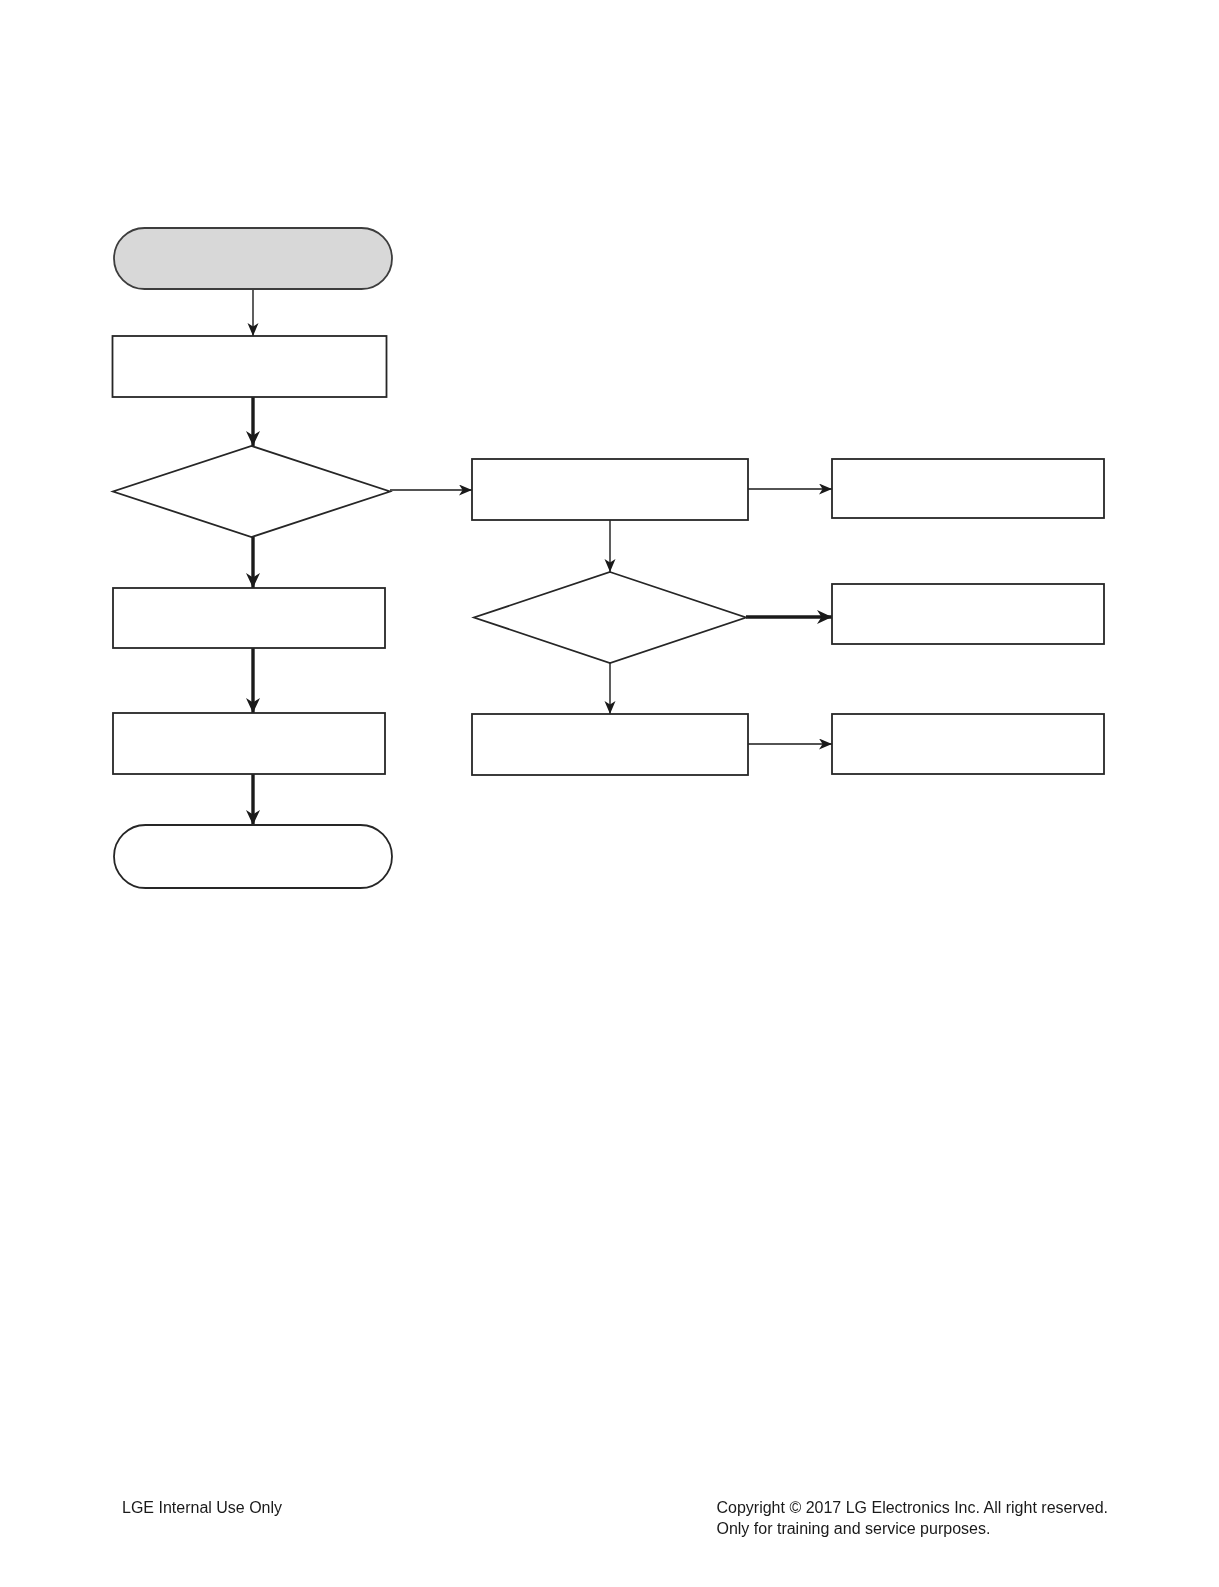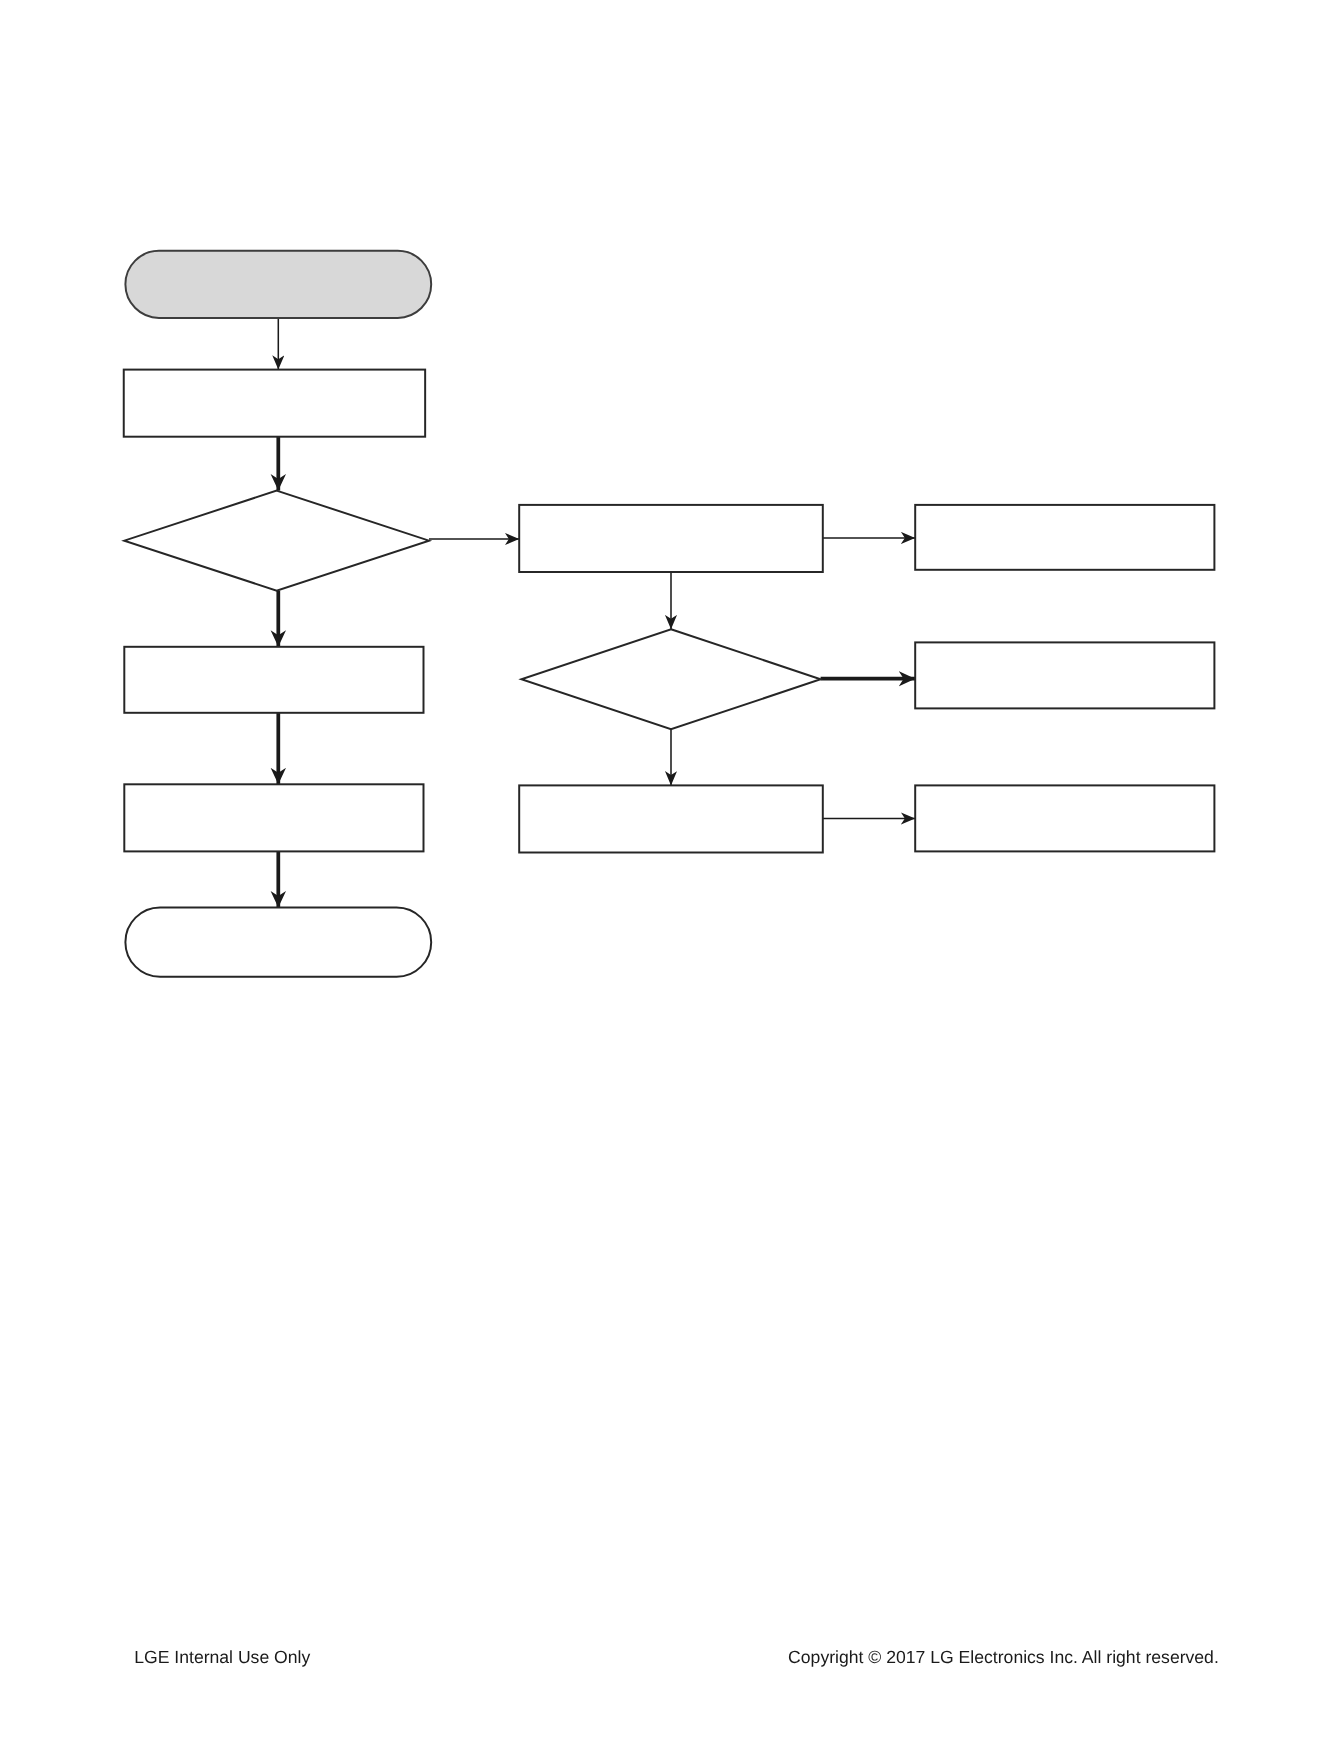--- a/index.html
+++ b/index.html
@@ -98,15 +98,16 @@
 
     <rect class="shape" x="832" y="459" width="272" height="59"></rect>
     <rect class="shape" x="832" y="584" width="272" height="60"></rect>
     <rect class="shape" x="832" y="714" width="272" height="60"></rect>
   </svg>
 
   <div class="footer-left">LGE Internal Use Only</div>
 
   <div class="footer-right">
     <div>Copyright © 2017 LG Electronics Inc. All right reserved.</div>
+    <div>Only for training and service purposes.</div>
   </div>
 
 </div>
 
 </body></html>

